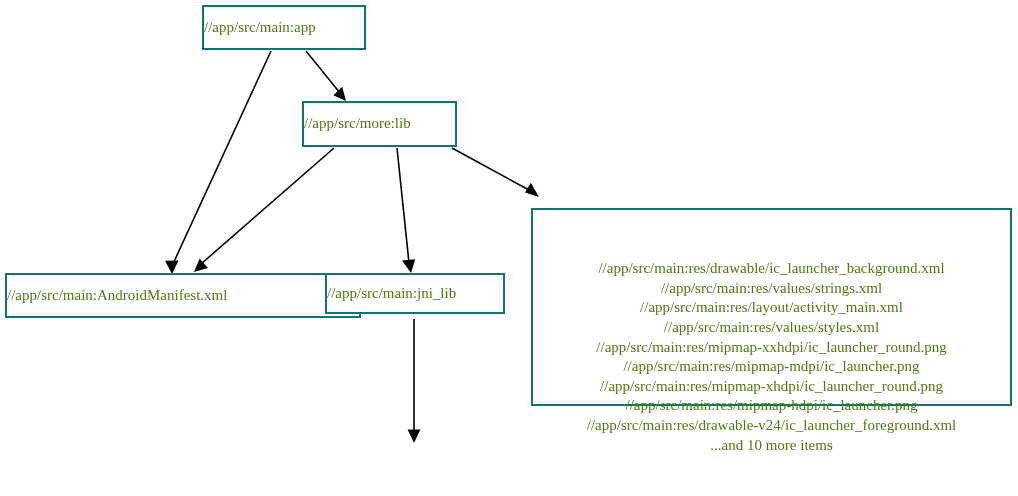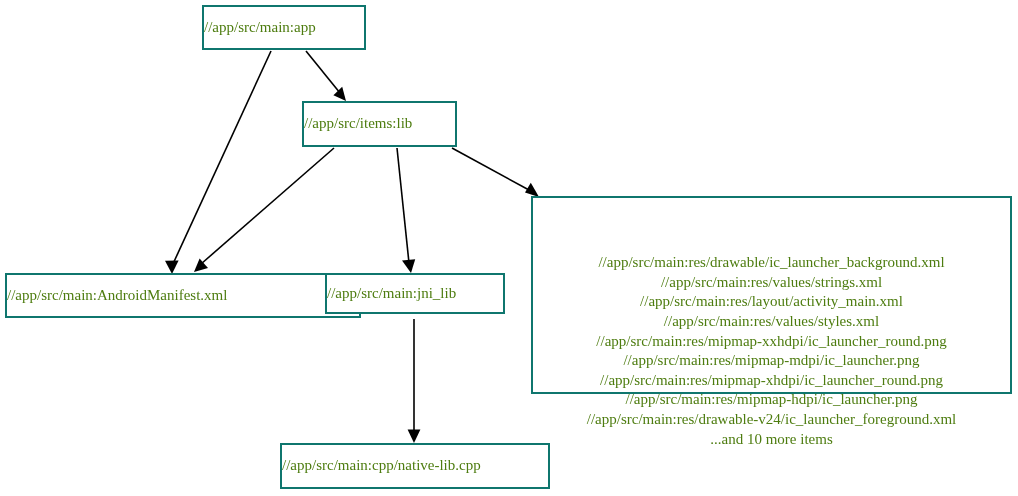--- a/index.html
+++ b/index.html
@@ -33,21 +33,22 @@
     align-items: center;
     justify-content: flex-start;
     text-align: center;
     font-size: 15px;
     line-height: 19.6px;
     white-space: pre;
     z-index: 2;
   }
   .node.multiline {
     display: block;
-    padding-top: 16px;
+    padding-top: 10px;
+    margin-top: 12px;
   }
   .node .lines {
     display: block;
     white-space: pre;
     text-align: center;
     font-size: 15px;
     line-height: 19.6px;
   }
 </style>
 </head>
@@ -80,21 +81,21 @@
       <path d="M 414,319 L 414,433" stroke="#000000" stroke-width="1.6" fill="none"></path>
       <path d="M 414,443 L 407.6,429.6 L 420.4,429.6 Z" fill="#000000"></path>
     </g>
   </svg>
 
   <div class="node" style="left:202px; top:5px; width:164px; height:45px;">
     <span>//app/src/main:app</span>
   </div>
 
   <div class="node" style="left:302px; top:101px; width:155px; height:46px;">
-    <span>//app/src/items:lib</span>
+    <span>//app/src/more:lib</span>
   </div>
 
   <div class="node" style="left:5px; top:273px; width:356px; height:45px;">
     <span>//app/src/main:AndroidManifest.xml</span>
   </div>
 
   <div class="node" style="left:325px; top:273px; width:180px; height:41px;">
     <span>//app/src/main:jni_lib</span>
   </div>
 
@@ -104,17 +105,14 @@
 //app/src/main:res/layout/activity_main.xml
 //app/src/main:res/values/styles.xml
 //app/src/main:res/mipmap-xxhdpi/ic_launcher_round.png
 //app/src/main:res/mipmap-mdpi/ic_launcher.png
 //app/src/main:res/mipmap-xhdpi/ic_launcher_round.png
 //app/src/main:res/mipmap-hdpi/ic_launcher.png
 //app/src/main:res/drawable-v24/ic_launcher_foreground.xml
 ...and 10 more items</span>
   </div>
 
-  <div class="node" style="left:280px; top:443px; width:270px; height:46px;">
-    <span>//app/src/main:cpp/native-lib.cpp</span>
-  </div>
 
 </div>
 
 </body></html>

